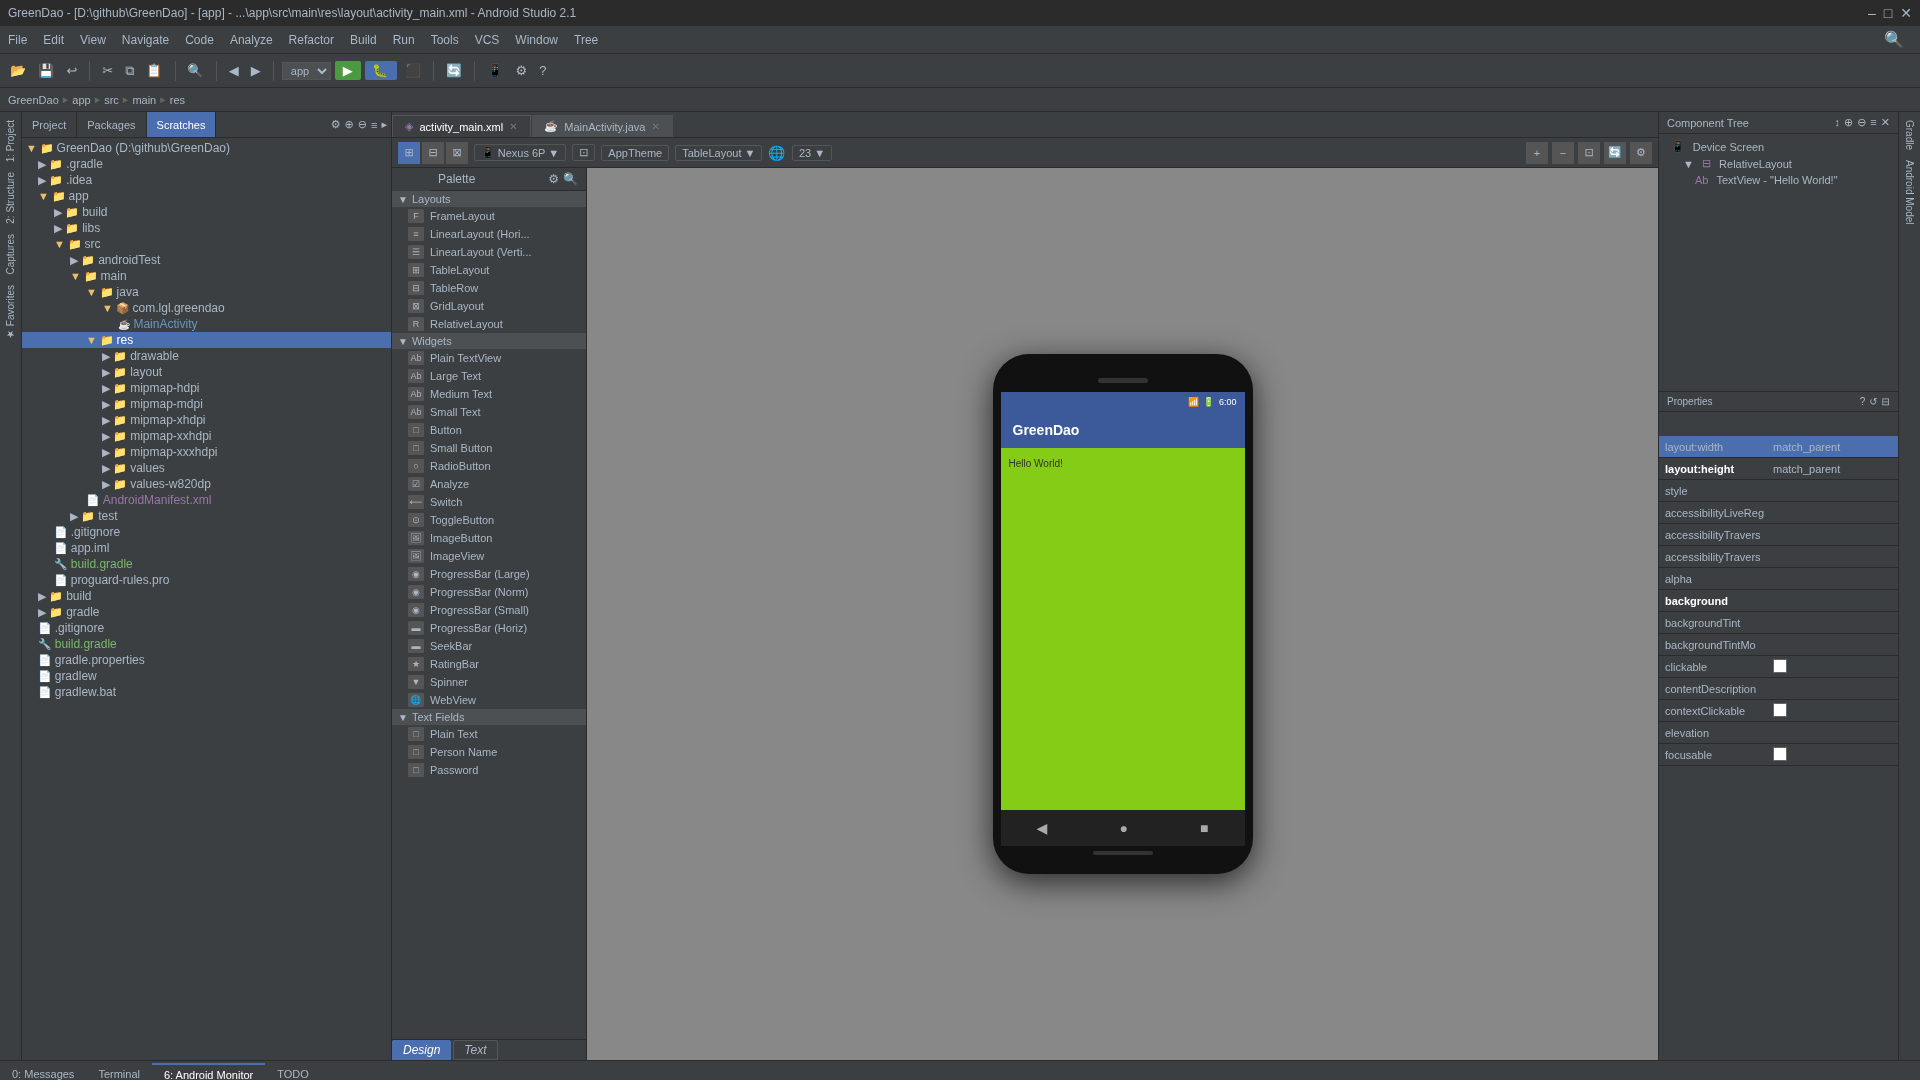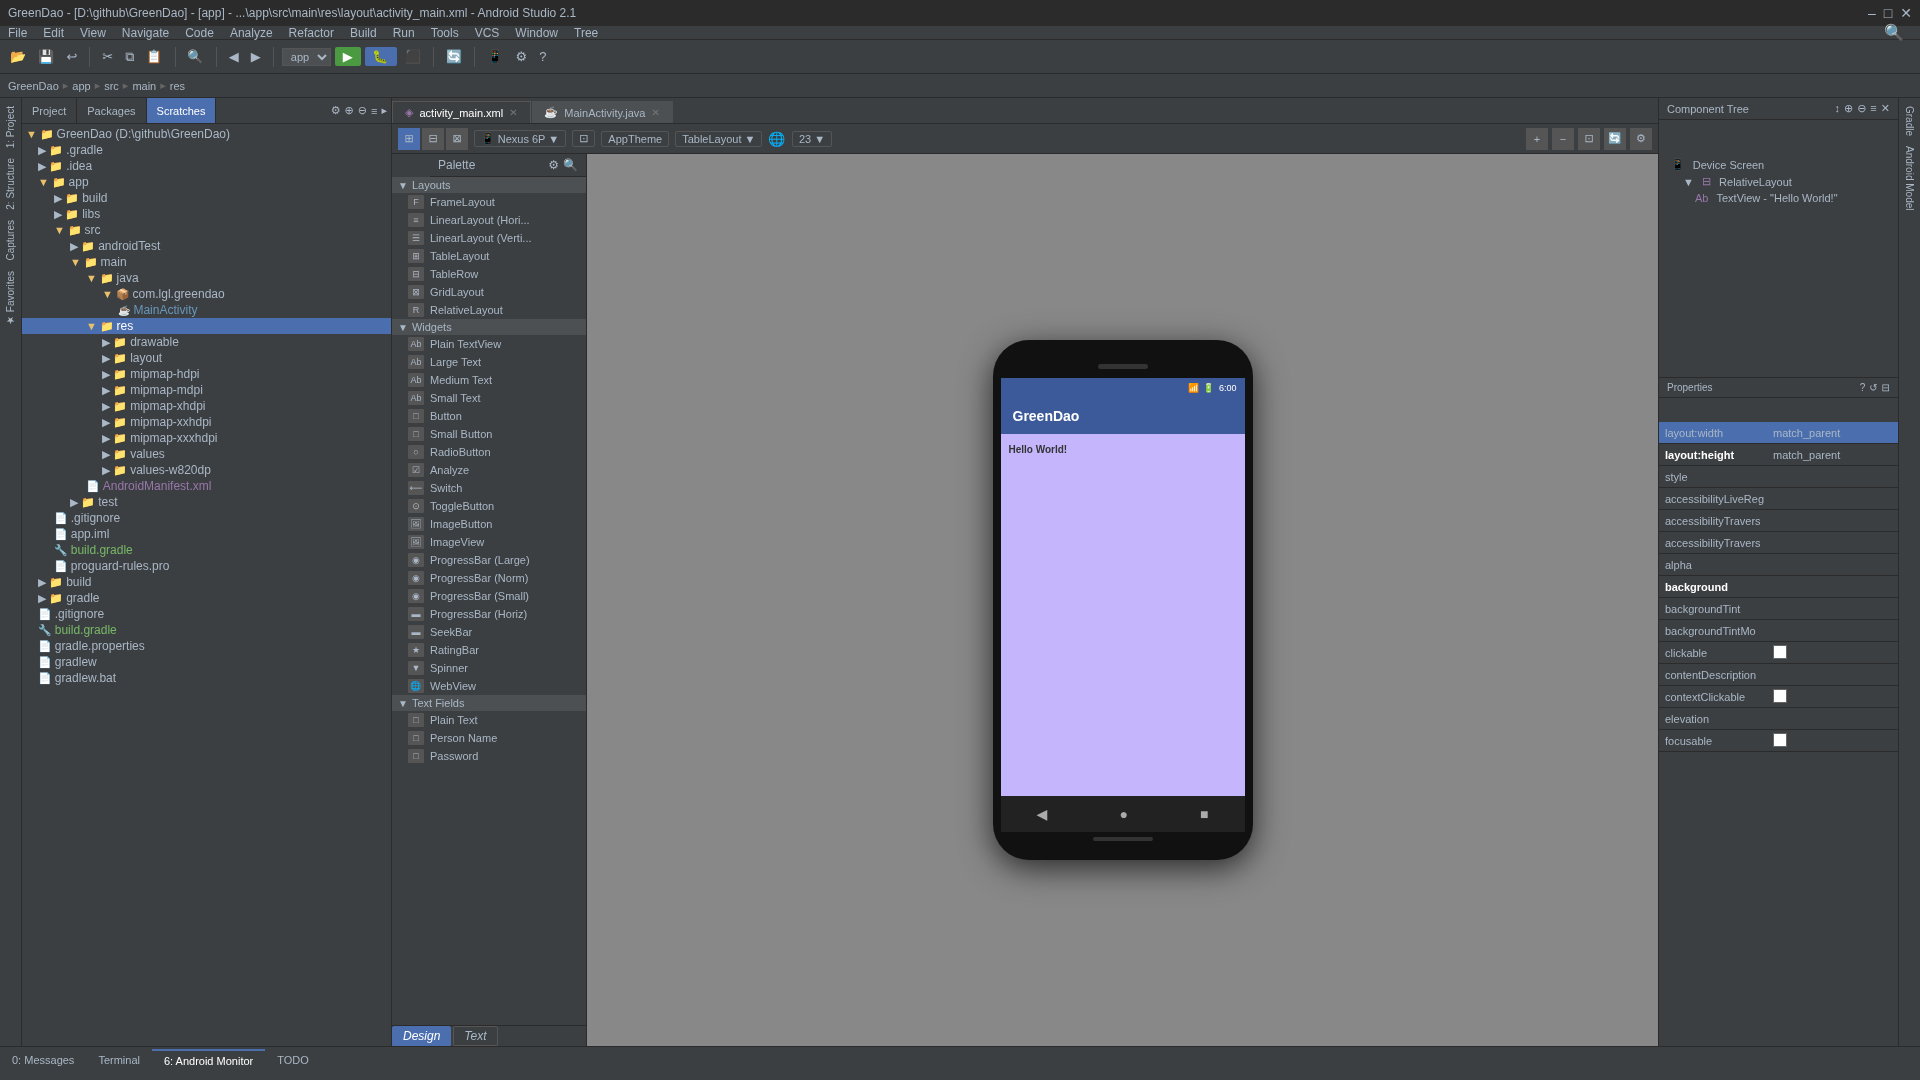--- a/index.html
+++ b/index.html
@@ -1,19 +1,19 @@
 <!DOCTYPE html>
 <html><head>
   <meta charset="utf-8">
   <style>
     * { box-sizing: border-box; margin: 0; padding: 0; }
     body { font-family: 'Segoe UI', Arial, sans-serif; font-size: 12px; background: #3c3f41; color: #a9b7c6; overflow: hidden; height: 1080px; width: 1920px; }
 
     
-    .menu-bar { background: #3c3f41; height: 14px; display: flex; align-items: center; border-bottom: 1px solid #2b2b2b; }
+    .menu-bar { background: #3c3f41; height: 28px; display: flex; align-items: center; border-bottom: 1px solid #2b2b2b; }
     .menu-bar span { color: #a9b7c6; padding: 0 8px; font-size: 12px; cursor: pointer; }
 
     
     .toolbar { background: #3c3f41; height: 34px; display: flex; align-items: center; padding: 0 6px; border-bottom: 1px solid #2b2b2b; gap: 4px; }
     .toolbar-btn { background: none; border: none; color: #a9b7c6; cursor: pointer; padding: 2px 4px; font-size: 13px; display: flex; align-items: center; }
     .toolbar-sep { width: 1px; height: 20px; background: #555; margin: 0 4px; }
 
     
     .nav-bar { background: #3c3f41; height: 24px; display: flex; align-items: center; padding: 0 8px; border-bottom: 1px solid #2b2b2b; font-size: 11px; color: #a9b7c6; gap: 4px; }
     .nav-bar span { cursor: pointer; }
@@ -66,35 +66,35 @@
     
     .phone-container { flex: 1; display: flex; align-items: center; justify-content: center; background: #888; position: relative; overflow: hidden; }
     .phone { width: 260px; height: 520px; background: #111; border-radius: 36px; padding: 14px 8px; box-shadow: 0 8px 32px rgba(0,0,0,0.7); position: relative; display: flex; flex-direction: column; }
     .phone-top { height: 24px; display: flex; align-items: center; justify-content: center; background: #111; border-radius: 24px 24px 0 0; }
     .phone-speaker { width: 50px; height: 5px; background: #333; border-radius: 3px; }
     .phone-screen { flex: 1; background: white; overflow: hidden; display: flex; flex-direction: column; }
     .phone-status-bar { background: #3c5a9a; height: 20px; display: flex; align-items: center; justify-content: flex-end; padding: 0 8px; }
     .phone-status-bar span { color: white; font-size: 9px; }
     .phone-action-bar { background: #3c5a9a; height: 36px; display: flex; align-items: center; padding: 0 12px; }
     .phone-action-bar span { color: white; font-size: 14px; font-weight: bold; }
-    .phone-content { flex: 1; background: #c4b5fd; padding: 8px; font-weight: bold; }
+    .phone-content { flex: 1; background: #84cc16; padding: 8px; }
     .phone-content span { font-size: 10px; color: #333; }
     .phone-nav-bar { height: 36px; background: #222; display: flex; align-items: center; justify-content: space-around; }
     .phone-nav-btn { color: #aaa; font-size: 14px; }
     .phone-bottom { height: 14px; display: flex; align-items: center; justify-content: center; background: #111; border-radius: 0 0 24px 24px; }
     .phone-home-line { width: 60px; height: 4px; background: #333; border-radius: 2px; }
 
     
     .view-icons { display: flex; gap: 2px; }
     .view-icon-btn { background: #555; border: none; color: #a9b7c6; width: 22px; height: 22px; cursor: pointer; font-size: 11px; display: flex; align-items: center; justify-content: center; }
     .view-icon-btn.active { background: #4b6eaf; }
 
     
     .right-panel { width: 240px; background: #3c3f41; border-left: 1px solid #2b2b2b; display: flex; flex-direction: column; overflow: hidden; }
-    .comp-tree { height: 280px; border-bottom: 1px solid #2b2b2b; display: flex; flex-direction: column; gap: 32px; }
+    .comp-tree { height: 280px; border-bottom: 1px solid #2b2b2b; display: flex; flex-direction: column; }
     .comp-tree-header { padding: 4px 8px; font-size: 11px; color: #a9b7c6; border-bottom: 1px solid #2b2b2b; display: flex; align-items: center; justify-content: space-between; background: #3c3f41; }
     .comp-tree-content { flex: 1; overflow-y: auto; padding: 4px; }
     .comp-tree-item { padding: 2px 4px; font-size: 11px; cursor: pointer; display: flex; align-items: center; gap: 4px; }
     .comp-tree-item .indent { display: inline-block; }
 
     .properties-panel { flex: 1; display: flex; flex-direction: column; overflow: hidden; }
     .properties-header { padding: 4px 8px; font-size: 10px; color: #a9b7c6; border-bottom: 1px solid #2b2b2b; display: flex; align-items: center; justify-content: space-between; background: #3c3f41; }
     .properties-content { flex: 1; overflow-y: auto; margin-top: 24px; }
     .prop-row { display: flex; align-items: center; border-bottom: 1px solid #2b2b2b; min-height: 22px; }
     .prop-row.highlighted { background: #4b6eaf; }

